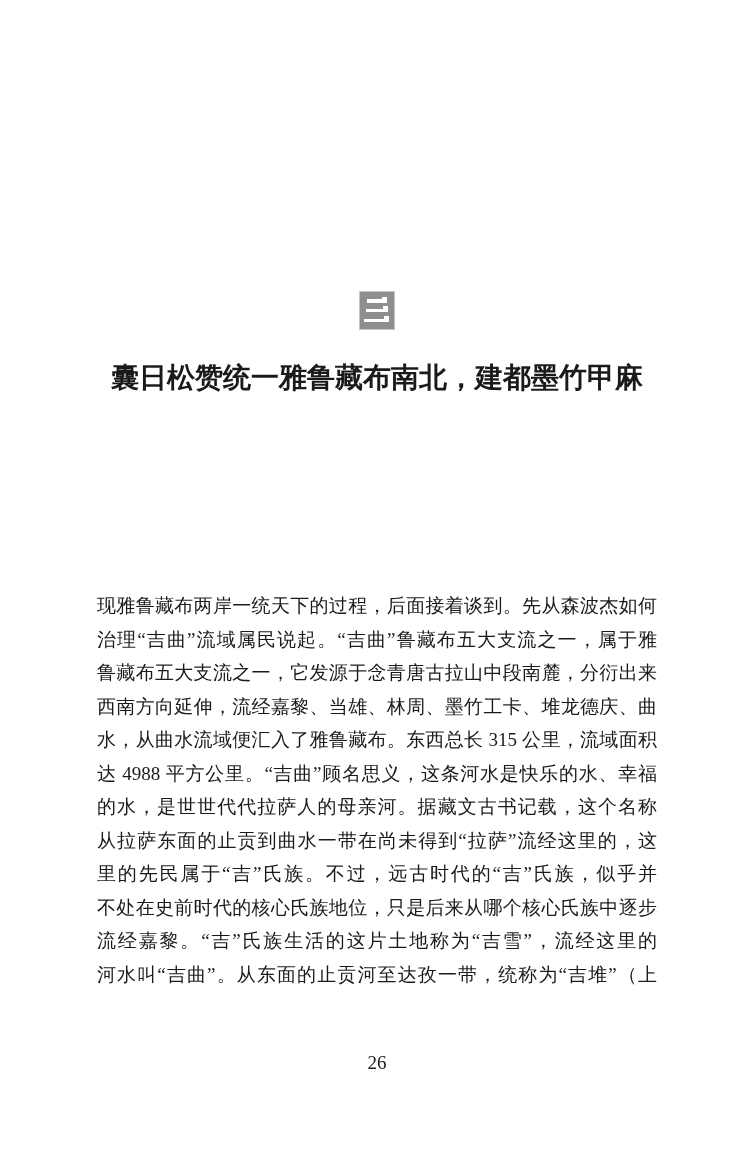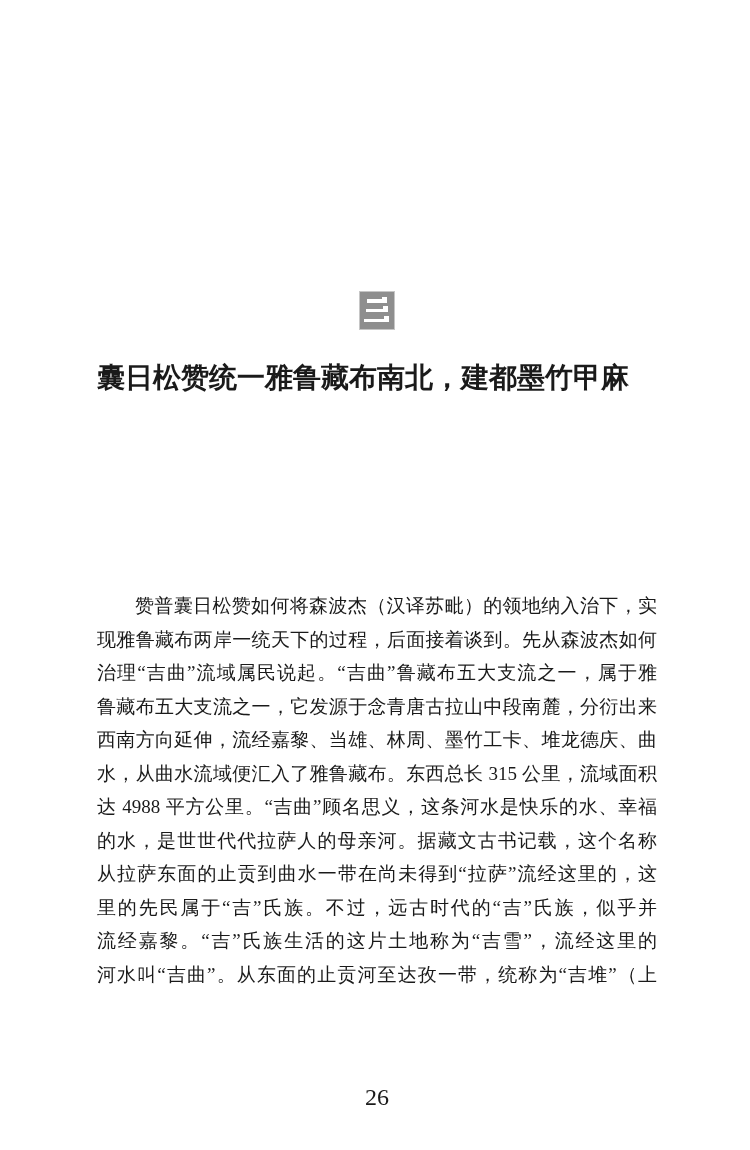--- a/index.html
+++ b/index.html
@@ -50,21 +50,21 @@
   .stroke.s1 { width: 20px; margin-right: 2px; }
   .stroke.s2 { width: 22px; margin-right: 1px; }
   .stroke.s3 { width: 25px; margin-right: 0; }
 
   
   .chapter-title {
     position: absolute;
     top: 340px;
     left: 97px;
     width: 560px;
-    text-align: left;
+    text-align: center;
     font-size: 28px;
     font-weight: bold;
     line-height: 38px;
     letter-spacing: 0px;
     white-space: nowrap;
   }
 
   
   .body-text {
     position: absolute;
@@ -84,48 +84,47 @@
     text-indent: 2em;
   }
 
   
   .page-number {
     position: absolute;
     top: 1049px;
     left: 97px;
     width: 560px;
     text-align: center;
-    font-size: 24px;
+    font-size: 19px;
     line-height: 28px;
-    margin-top: 34px;
   }
 </style>
 </head>
 <body>
 
 <div class="page">
 
   <div class="chapter-mark" aria-label="三">
     <div class="stroke s1"></div>
     <div class="stroke s2"></div>
     <div class="stroke s3"></div>
   </div>
 
   <h1 class="chapter-title">囊日松赞统一雅鲁藏布南北，建都墨竹甲麻</h1>
 
   <div class="body-text">
-      <div class="line indent">赞普囊日松赞如何将森波杰（汉译苏毗）的领地纳入治下，实</div>
       <div class="line">现雅鲁藏布两岸一统天下的过程，后面接着谈到。先从森波杰如何</div>
       <div class="line">治理“吉曲”流域属民说起。“吉曲”鲁藏布五大支流之一，属于雅</div>
       <div class="line">鲁藏布五大支流之一，它发源于念青唐古拉山中段南麓，分衍出来的</div>
       <div class="line">西南方向延伸，流经嘉黎、当雄、林周、墨竹工卡、堆龙德庆、曲</div>
       <div class="line">水，从曲水流域便汇入了雅鲁藏布。东西总长 315 公里，流域面积</div>
       <div class="line">达 4988 平方公里。“吉曲”顾名思义，这条河水是快乐的水、幸福</div>
       <div class="line">的水，是世世代代拉萨人的母亲河。据藏文古书记载，这个名称前，</div>
       <div class="line">从拉萨东面的止贡到曲水一带在尚未得到“拉萨”流经这里的，这</div>
       <div class="line">里的先民属于“吉”氏族。不过，远古时代的“吉”氏族，似乎并</div>
+      <div class="line">不处在史前时代的核心氏族地位，只是后来从哪个核心氏族中逐步</div>
       <div class="line">流经嘉黎。“吉”氏族生活的这片土地称为“吉雪”，流经这里的</div>
       <div class="line">河水叫“吉曲”。从东面的止贡河至达孜一带，统称为“吉堆”（上</div>
     </div>
 
   <div class="page-number">26</div>
 
 </div>
 
 </body></html>

